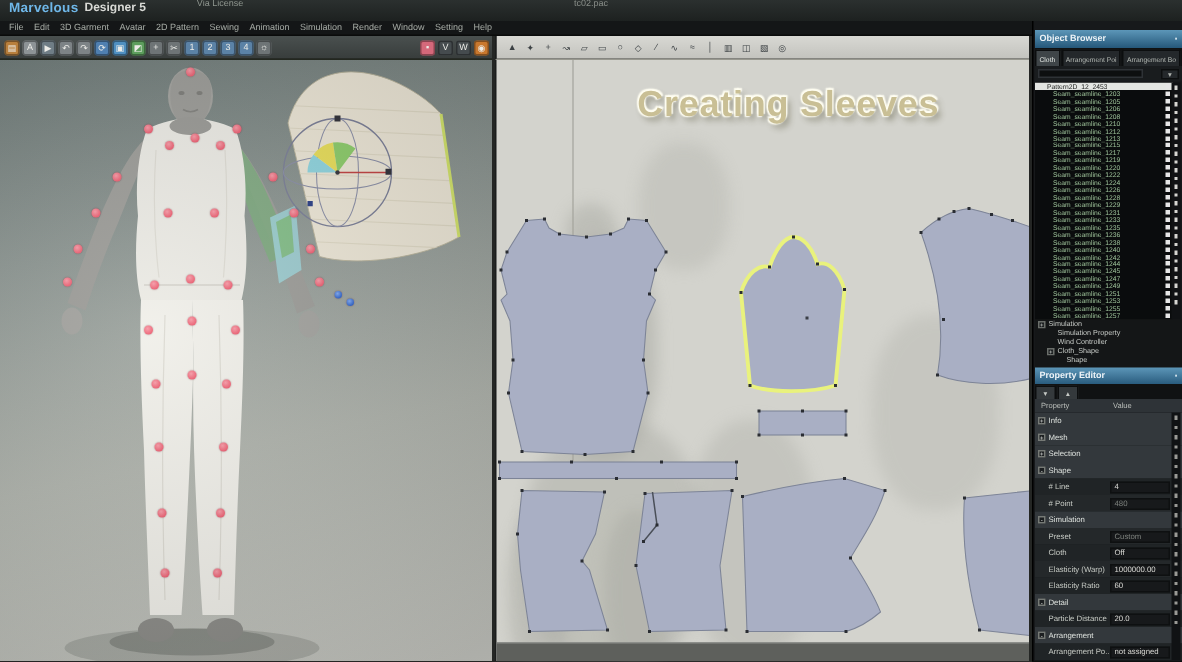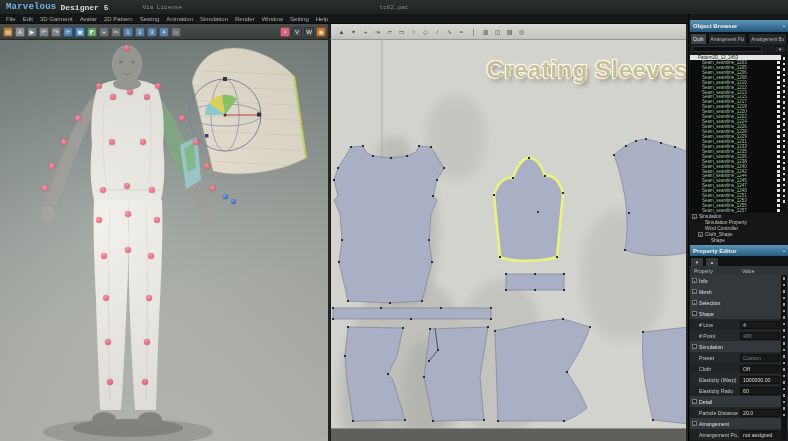--- a/index.html
+++ b/index.html
@@ -2,21 +2,21 @@
 <html><head>
 <meta charset="utf-8">
 <style>
   *{box-sizing:border-box;margin:0;padding:0}
   html,body{background:#000}
   body{font-family:"Liberation Sans",sans-serif;}
   #app{position:relative;width:788px;height:441px;overflow:hidden;background:#222;}
 
   
   .titlebar{position:absolute;left:0;top:0;width:788px;height:14px;
-    background:linear-gradient(#2b302f,#1d2120);display:flex;align-items:center;font-family:Liberation Mono, monospace;}
+    background:linear-gradient(#2b302f,#1d2120);display:flex;align-items:flex-start;}
   .brand{color:#6fb7e8;font-size:9px;font-weight:bold;margin-left:6px;letter-spacing:.2px}
   .brand2{color:#d9dad6;font-size:8px;font-weight:bold;margin-left:4px}
   .license{color:#8f968f;font-size:6px;margin-left:34px}
   .doc{position:absolute;left:0;right:0;text-align:center;color:#898e89;font-size:6px}
   .menubar{position:absolute;left:0;top:14px;width:788px;height:10px;background:#141617;
     display:flex;align-items:center;gap:7px;padding-left:6px;border-bottom:1px solid #0a0b0b}
   .menu-item{color:#a7aca6;font-size:6px;line-height:10px;white-space:nowrap}
 
   .toolbar3d{position:absolute;left:0;top:24px;width:330px;height:16px;
     background:linear-gradient(#4a504f,#383d3c);display:flex;align-items:center;gap:2px;
@@ -36,21 +36,21 @@
   .viewport3d::after{content:"";position:absolute;inset:0;
     background:radial-gradient(ellipse at 30% 45%, rgba(255,255,255,.08), rgba(0,0,0,.12) 95%);pointer-events:none}
   .dot{position:absolute;width:6px;height:6px;border-radius:50%;
     background:radial-gradient(circle at 40% 35%, #f79aa6, #ec5f72 70%);box-shadow:0 0 1px rgba(90,20,30,.6)}
   .dot.blue{background:radial-gradient(circle at 40% 35%, #7fa9f2, #2f62c8 70%);width:5px;height:5px}
 
   
   .viewport2d{position:absolute;left:330px;top:40px;width:358px;height:401px;overflow:hidden;
     background:#d3d3cd;border-left:1px solid #1b1d1c}
   .shadow{position:absolute;background:#a9aaa3;filter:blur(5px);opacity:.55;border-radius:45%}
-  .overlay-title{position:absolute;left:32px;right:0;top:16px;text-align:right;
+  .overlay-title{position:absolute;left:32px;right:0;top:16px;text-align:center;
     font-size:24px;font-weight:bold;letter-spacing:.5px;color:#c9bf95;
     text-shadow:-1px -1px 1px #fffef2,1px -1px 1px #fffef2,-1px 1px 1px #fffef2,2px 3px 4px rgba(70,68,40,.45)}
   .bottom2d{position:absolute;left:0;bottom:0;width:358px;height:13px;background:#5e605c;border-top:1px solid #8c8e8a}
 
   
   .rightpanel{position:absolute;left:688px;top:14px;width:100px;height:427px;background:#17191b;border-left:1px solid #000}
   .phead{position:absolute;left:1px;width:98px;height:12px;
     background:linear-gradient(#5c96b8,#255779);color:#eef4f8;font-size:6px;font-weight:bold;
     display:flex;align-items:center;padding:0 3px}
   .phead .pin{margin-left:auto;color:#cfe0ea;font-size:5px}

